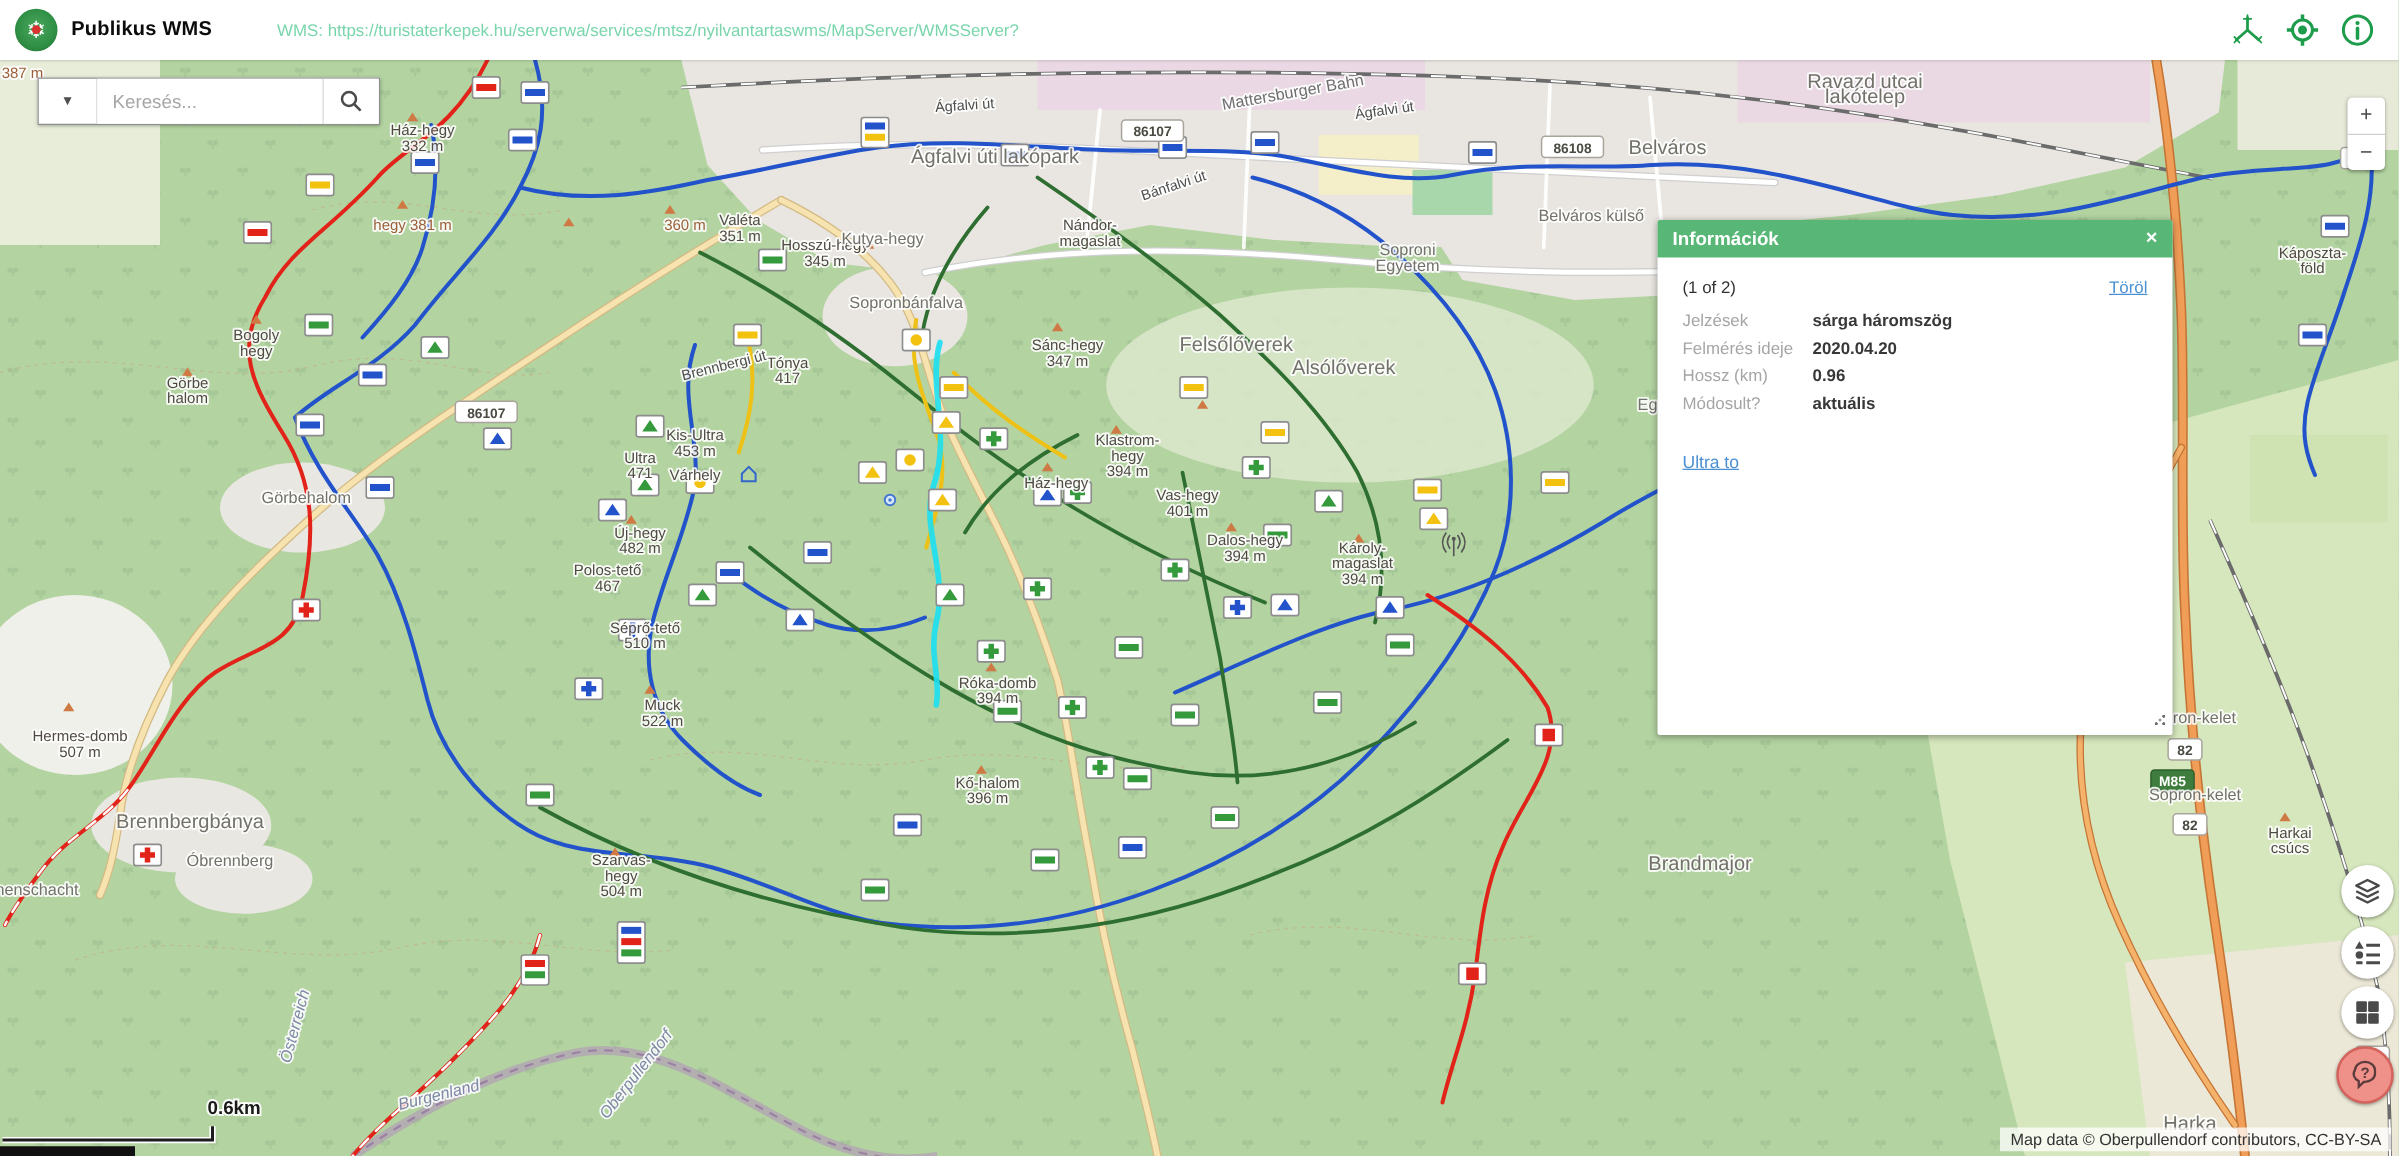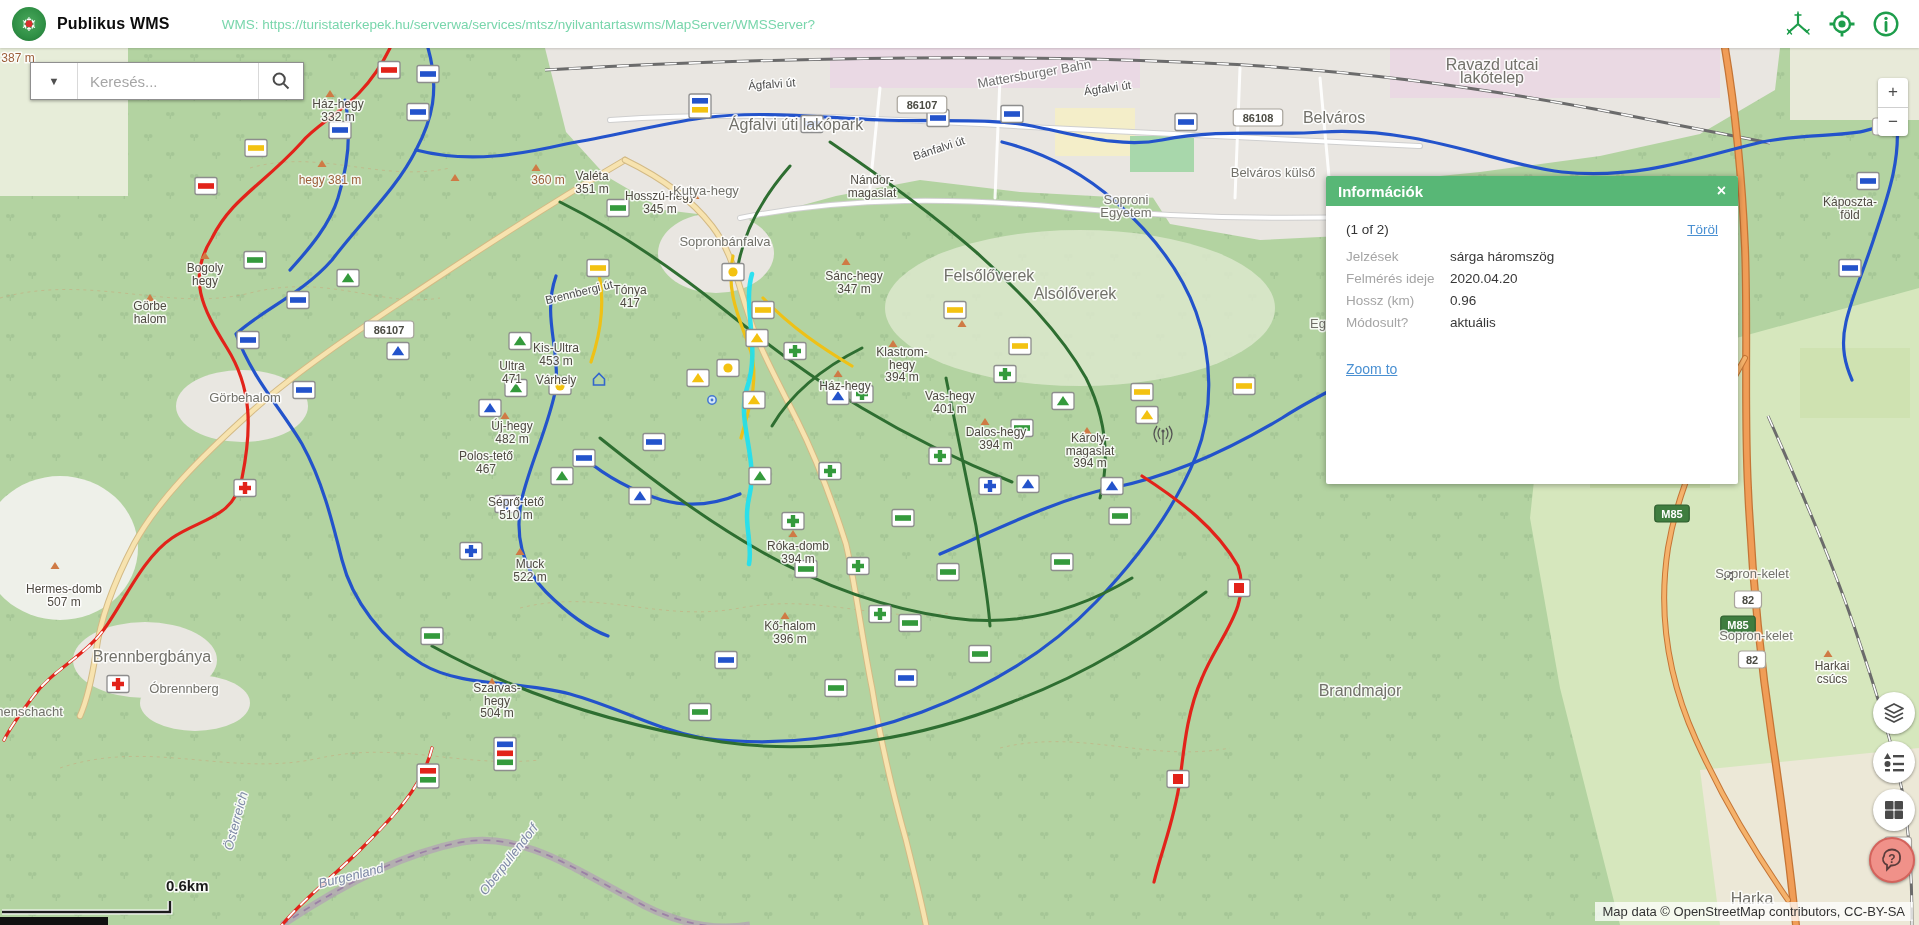--- a/index.html
+++ b/index.html
@@ -25,31 +25,31 @@
   #search input{flex:1;border:none;outline:none;font-size:15px;padding:0 12px;color:#333;font-family:"Liberation Sans",sans-serif;min-width:0;}
   #search input::placeholder{color:#a6a6a6;}
   #search .mag{width:44px;display:flex;align-items:center;justify-content:center;border-left:1px solid #d9d9d9;cursor:pointer;background:#fff;}
 
   
   #zoomctl{position:absolute;top:30px;right:11px;width:30px;height:58px;background:#fff;border-radius:4px;box-shadow:0 1px 3px rgba(0,0,0,.35);display:flex;flex-direction:column;z-index:20;overflow:hidden;}
   #zoomctl div{flex:1;display:flex;align-items:center;justify-content:center;font-size:17px;color:#4a4a4a;cursor:pointer;}
   #zoomctl .zin{border-bottom:1px solid #cfcfcf;}
 
   
-  #panel{position:absolute;top:128px;left:1326px;width:412px;height:308px;background:#fff;box-shadow:0 1px 6px rgba(0,0,0,.35);z-index:30;border-radius:2px;}
+  #panel{position:absolute;top:128px;left:1326px;width:412px;height:412px;background:#fff;box-shadow:0 1px 6px rgba(0,0,0,.35);z-index:30;border-radius:2px;}
   #panel-header{height:30px;display:flex;align-items:center;color:#fff;font-size:15px;font-weight:bold;padding:0 12px;border-radius:2px 2px 0 0;}
   #panel-close{margin-left:auto;cursor:pointer;font-size:16px;font-weight:bold;line-height:1;}
   #panel-body{padding:12px 20px 0 20px;position:relative;height:368px;}
   #pager-row{display:flex;align-items:center;font-size:13.5px;color:#333;margin:4px 0 12px 0;}
   #pager-row a{margin-left:auto;font-size:13.5px;text-decoration:underline;cursor:pointer;}
   #feature-title{border-top:2px solid #4a4a4a;border-bottom:2px solid #4a4a4a;font-size:14px;font-weight:bold;color:#2e2e2e;padding:6px 0;}
   #fields{}
   .frow{display:flex;font-size:13.5px;margin-bottom:7px;}
   .frow .fl{width:104px;color:#a5a5a5;flex:0 0 auto;}
-  .frow .fv{color:#383838;font-weight:normal;}
+  .frow .fv{color:#383838;font-weight:bold;}
   #zoomto{display:inline-block;margin-top:24px;font-size:14px;text-decoration:underline;cursor:pointer;}
   #resize-handle{position:absolute;right:5px;bottom:5px;width:10px;height:10px;cursor:nwse-resize;
     background:
       radial-gradient(circle at 8px 2px,#6b6b6b 1px,transparent 1.4px),
       radial-gradient(circle at 8px 8px,#6b6b6b 1px,transparent 1.4px),
       radial-gradient(circle at 2px 8px,#6b6b6b 1px,transparent 1.4px),
       radial-gradient(circle at 5px 5px,#9b9b9b 1px,transparent 1.4px);}
 
   
   .tool-btn{position:absolute;right:4px;width:42px;height:42px;border-radius:50%;background:#fff;box-shadow:0 1px 3px rgba(0,0,0,.4);display:flex;align-items:center;justify-content:center;cursor:pointer;z-index:20;}
@@ -741,21 +741,21 @@
           </div>
           <div class="frow">
             <span class="fl">Hossz (km)</span>
             <span class="fv">0.96</span>
           </div>
           <div class="frow">
             <span class="fl">Módosult?</span>
             <span class="fv">aktuális</span>
           </div>
         </div>
-        <a href="#" id="zoomto" style="color: rgb(74, 144, 210);">Zoom to</a>
+        <a href="#" id="zoomto" style="color: rgb(74, 144, 210);">Ultra to</a>
         <div id="resize-handle"></div>
       </div>
     </div>
 
     <div class="tool-btn" style="top:644px;">
       <svg width="24" height="24" viewBox="0 0 24 24" fill="none" stroke="#4a4a4a" stroke-width="1.8" stroke-linejoin="round">
         <polygon points="12,3 21,7.5 12,12 3,7.5"></polygon>
         <polyline points="3,12 12,16.5 21,12"></polyline>
         <polyline points="3,16.5 12,21 21,16.5"></polyline>
       </svg>
@@ -784,16 +784,16 @@
         <text x="13" y="15.5" text-anchor="middle" fill="#5b3c3c" stroke="none" font-size="12" font-weight="bold">?</text>
       </svg>
     </div>
 
     <svg id="scalebar" width="260" height="44">
       <text x="166" y="15" class="scale-txt">0.6km</text>
       <path d="M2,36 H170 V25" stroke="#ffffff" stroke-width="5" fill="none"></path>
       <path d="M2,36 H170 V25" stroke="#1c1c1c" stroke-width="2.4" fill="none"></path>
     </svg>
 
-    <div id="attribution">Map data © OpenStreetMap contributors, CC-BY-SA</div>
+    <div id="attribution">Map data © Oberpullendorf contributors, CC-BY-SA</div>
     <div id="corner-strip"></div>
   </div>
 </div>
 
 </body></html>

